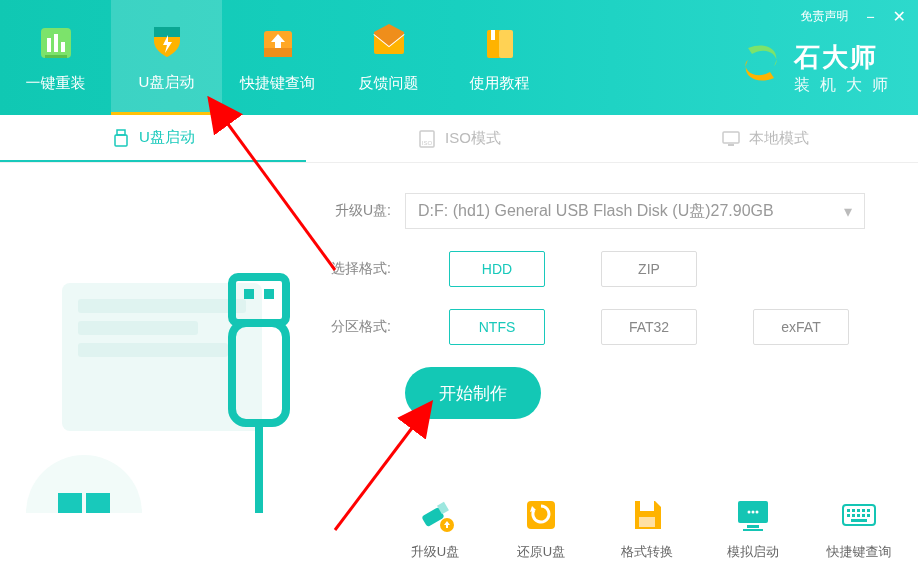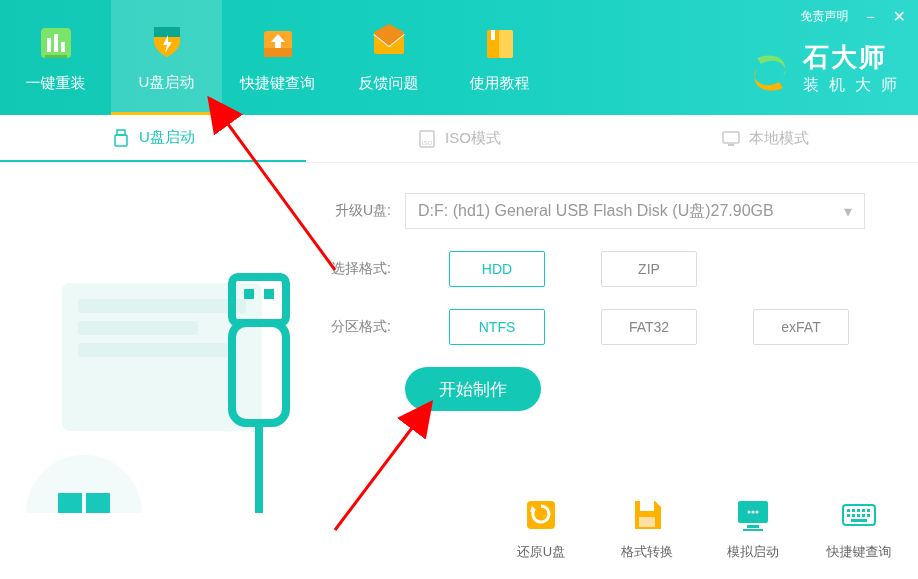--- a/index.html
+++ b/index.html
@@ -8,21 +8,21 @@
   .header { height: 115px; background: linear-gradient(to right, #10c8b3, #18d0c0, #2dd9cc); display: flex; position: relative; }
   .top-controls { position: absolute; top: 8px; right: 12px; display: flex; align-items: center; gap: 14px; color: #fff; font-size: 12px; }
   .top-controls .ctrl { cursor: pointer; }
   .win-btn { font-size: 16px; line-height: 1; }
 
   .nav { display: flex; height: 100%; }
   .nav-item { width: 111px; height: 100%; display: flex; flex-direction: column; align-items: center; justify-content: center; color: #fff; font-size: 15px; cursor: pointer; gap: 10px; }
   .nav-item.active { background: rgba(255,255,255,0.18); border-bottom: 3px solid #ffc107; }
   .nav-icon { width: 42px; height: 42px; display: flex; align-items: center; justify-content: center; }
 
-  .brand { position: absolute; right: 11px; top: 40px; display: flex; align-items: flex-end; gap: 10px; color: #fff; }
+  .brand { position: absolute; right: 20px; top: 40px; display: flex; align-items: flex-start; gap: 10px; color: #fff; }
   .brand-logo { width: 46px; height: 46px; }
   .brand-text { display: flex; flex-direction: column; }
   .brand-title { font-size: 26px; font-weight: bold; letter-spacing: 2px; }
   .brand-sub { font-size: 16px; letter-spacing: 10px; opacity: .9; }
 
   .subtabs { height: 48px; display: flex; width: 100%; border-bottom: 1px solid #eee; background: #fff; }
   .subtab { flex: 1; display: flex; align-items: center; justify-content: center; gap: 8px; font-size: 15px; color: #bbb; cursor: pointer; }
   .subtab.active { color: #18c9bb; border-bottom: 2px solid #18c9bb; }
   .subtab .sicon { width: 20px; height: 20px; }
 
@@ -32,21 +32,21 @@
   .form { margin-left: 10px; width: 560px; }
   .row { display: flex; align-items: center; margin-bottom: 22px; }
   .row-label { width: 76px; font-size: 14px; color: #888; text-align: right; margin-right: 14px; }
   .select { flex: 1; height: 36px; border: 1px solid #e2e2e2; display: flex; align-items: center; padding: 0 12px; color: #999; font-size: 16px; font-family: "SimSun", monospace; position: relative; cursor: pointer; max-width: 460px; }
   .select .caret { position: absolute; right: 12px; color: #bbb; }
   .opt-group { display: flex; gap: 12px; }
   .opt { width: 96px; height: 36px; border: 1px solid #ddd; display: flex; align-items: center; justify-content: center; font-size: 14px; color: #888; cursor: pointer; border-radius: 2px; margin-left: 44px; }
   .opt.sel { border-color: #18c9bb; color: #18c9bb; }
 
   .action-row { display: flex; align-items: center; margin-top: 10px; margin-left: 90px; gap: 24px; }
-  .start-btn { width: 136px; height: 44px; border-radius: 26px; background: #13c8b5; color: #fff; font-size: 17px; display: flex; align-items: center; justify-content: center; cursor: pointer; border: none; }
+  .start-btn { width: 136px; height: 52px; border-radius: 26px; background: #13c8b5; color: #fff; font-size: 17px; display: flex; align-items: center; justify-content: center; cursor: pointer; border: none; }
   .tip { font-size: 13px; color: #777; }
   .tip .tip-label { color: #ff8a00; }
 
   .footer { position: absolute; bottom: 18px; right: 22px; display: flex; gap: 32px; }
   .foot-item { display: flex; flex-direction: column; align-items: center; gap: 8px; font-size: 13px; color: #666; cursor: pointer; width: 74px; }
   .foot-icon { width: 40px; height: 40px; display: flex; align-items: center; justify-content: center; }
 
   
   .arrows { position: absolute; top: 0; left: 0; pointer-events: none; }
 </style>
@@ -215,20 +215,31 @@
     <div class="action-row">
       <button class="start-btn">开始制作</button>
     </div>
   </div>
 </div>
 
 <div class="footer">
   <div class="foot-item">
     <span class="foot-icon">
       <svg viewBox="0 0 40 40" width="40" height="40">
+          <rect x="8" y="16" width="20" height="12" rx="3" fill="#14c5b4" transform="rotate(-30 18 22)"></rect>
+          <rect x="24" y="8" width="8" height="10" fill="#9de7df" transform="rotate(-30 28 13)"></rect>
+          <circle cx="32" cy="30" r="7" fill="#ffb300"></circle>
+          <path d="M32 26 l3 4 h-2 v3 h-2 v-3 h-2 z" fill="#fff"></path>
+        </svg>
+    </span>
+    <span>升级U盘</span>
+  </div>
+  <div class="foot-item">
+    <span class="foot-icon">
+      <svg viewBox="0 0 40 40" width="40" height="40">
           <rect x="6" y="6" width="28" height="28" rx="4" fill="#ffb300"></rect>
           <path d="M20 11 a8 8 0 1 1 -7 4" fill="none" stroke="#fff" stroke-width="3"></path>
           <path d="M11 11 l-2 6 6-2 z" fill="#fff"></path>
         </svg>
     </span>
     <span>还原U盘</span>
   </div>
   <div class="foot-item">
     <span class="foot-icon">
       <svg viewBox="0 0 40 40" width="40" height="40">

